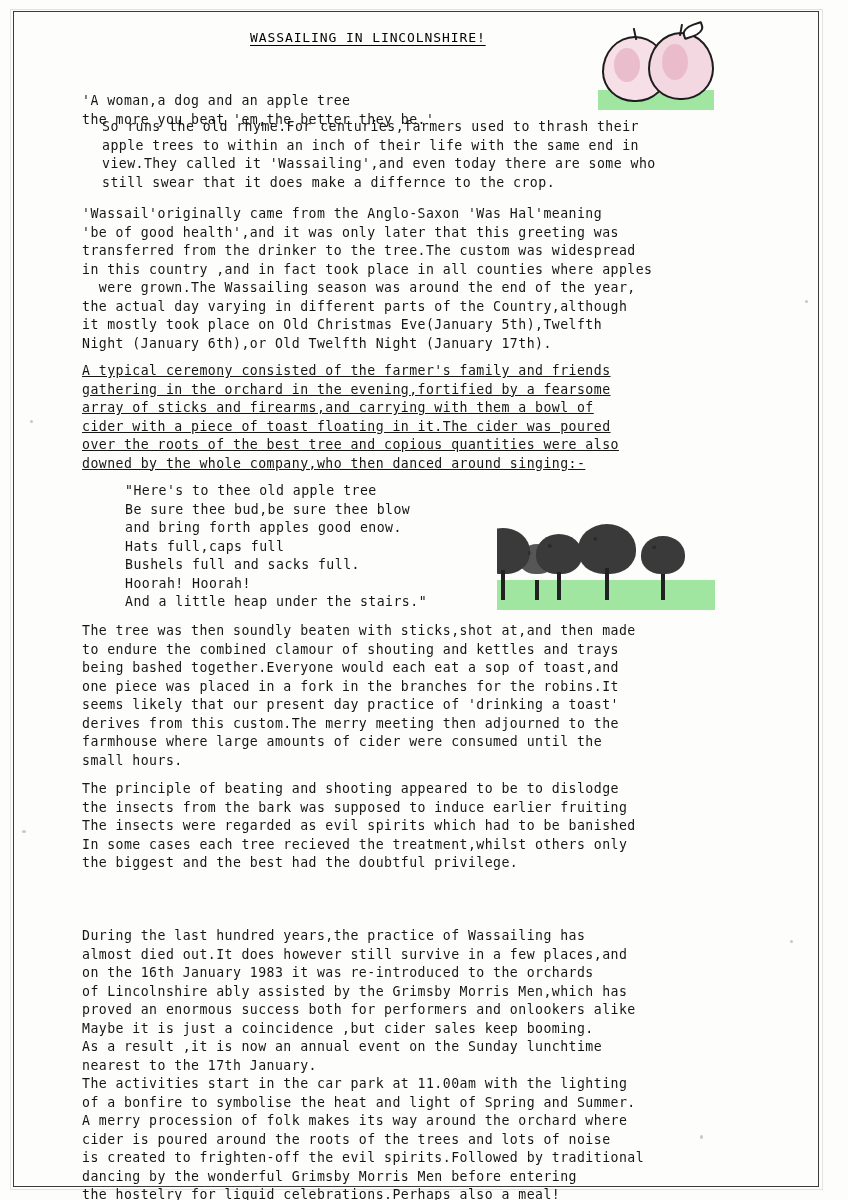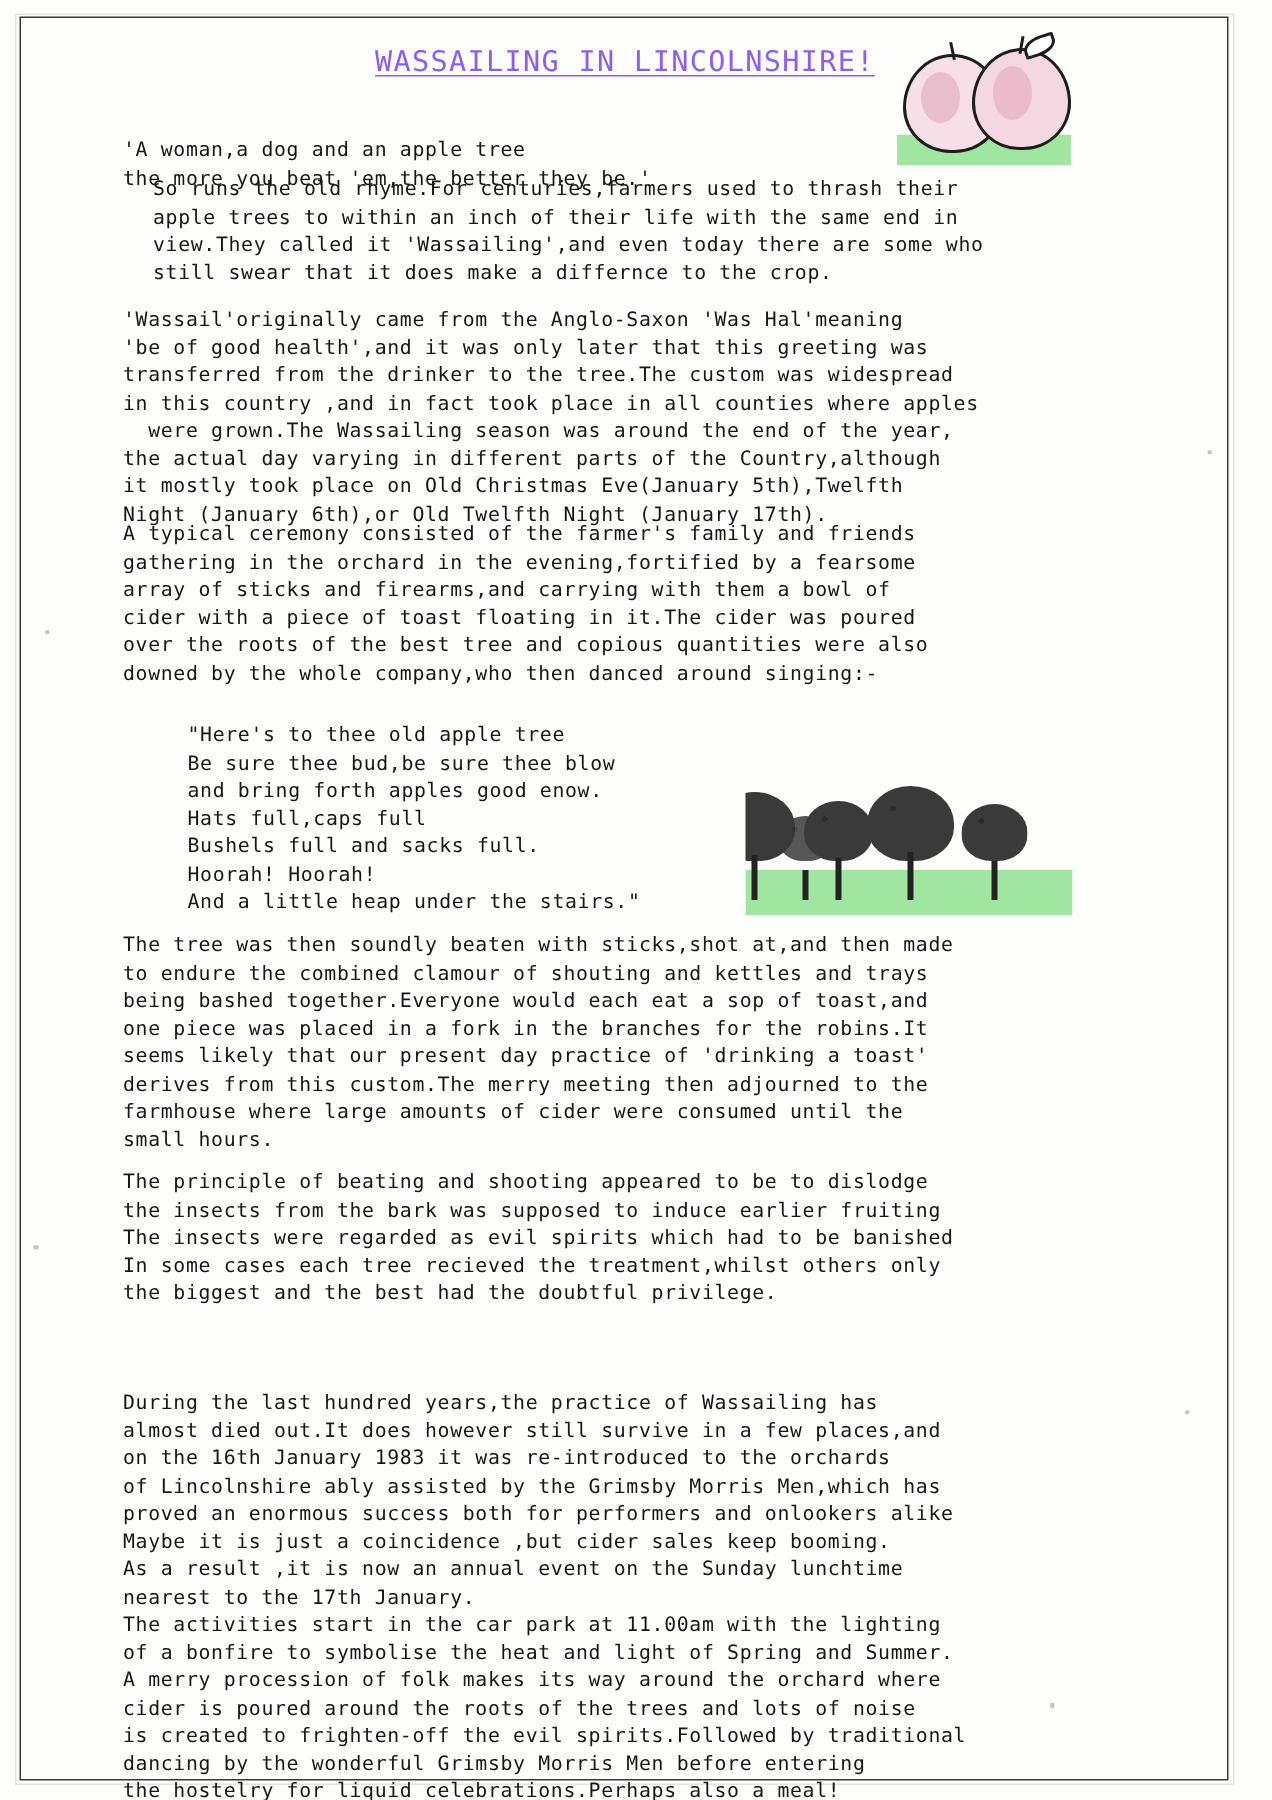--- a/index.html
+++ b/index.html
@@ -44,23 +44,23 @@
     position: absolute;
     left: 0;
     top: 0;
     width: 848px;
     height: 1200px;
   }
   .title {
     position: absolute;
     left: 250px;
     top: 30px;
-    font-size: 19px;
+    font-size: 13px;
     letter-spacing: 0.9px;
-    color: #8b5cf6;
+    color: #000000;
     text-decoration: underline;
     text-underline-offset: 3px;
     white-space: nowrap;
   }
   .para {
     position: absolute;
     left: 82px;
     font-size: 13.2px;
     line-height: 18.5px;
     letter-spacing: 0.45px;
@@ -220,21 +220,21 @@
 view.They called it 'Wassailing',and even today there are some who
 still swear that it does make a differnce to the crop.</div>
     <div class="para" style="top:205px;">'Wassail'originally came from the Anglo-Saxon 'Was Hal'meaning
 'be of good health',and it was only later that this greeting was
 transferred from the drinker to the tree.The custom was widespread
 in this country ,and in fact took place in all counties where apples
   were grown.The Wassailing season was around the end of the year,
 the actual day varying in different parts of the Country,although
 it mostly took place on Old Christmas Eve(January 5th),Twelfth
 Night (January 6th),or Old Twelfth Night (January 17th).</div>
-    <div class="para" style="top:348px;">A typical ceremony consisted of the farmer's family and friends
+    <div class="para" style="top:362px;text-decoration:underline;">A typical ceremony consisted of the farmer's family and friends
 gathering in the orchard in the evening,fortified by a fearsome
 array of sticks and firearms,and carrying with them a bowl of
 cider with a piece of toast floating in it.The cider was poured
 over the roots of the best tree and copious quantities were also
 downed by the whole company,who then danced around singing:-</div>
 
     <div class="orchard">
       <div class="orchard-ground"></div>
       <div class="tree t1">
           <div class="canopy"></div>

